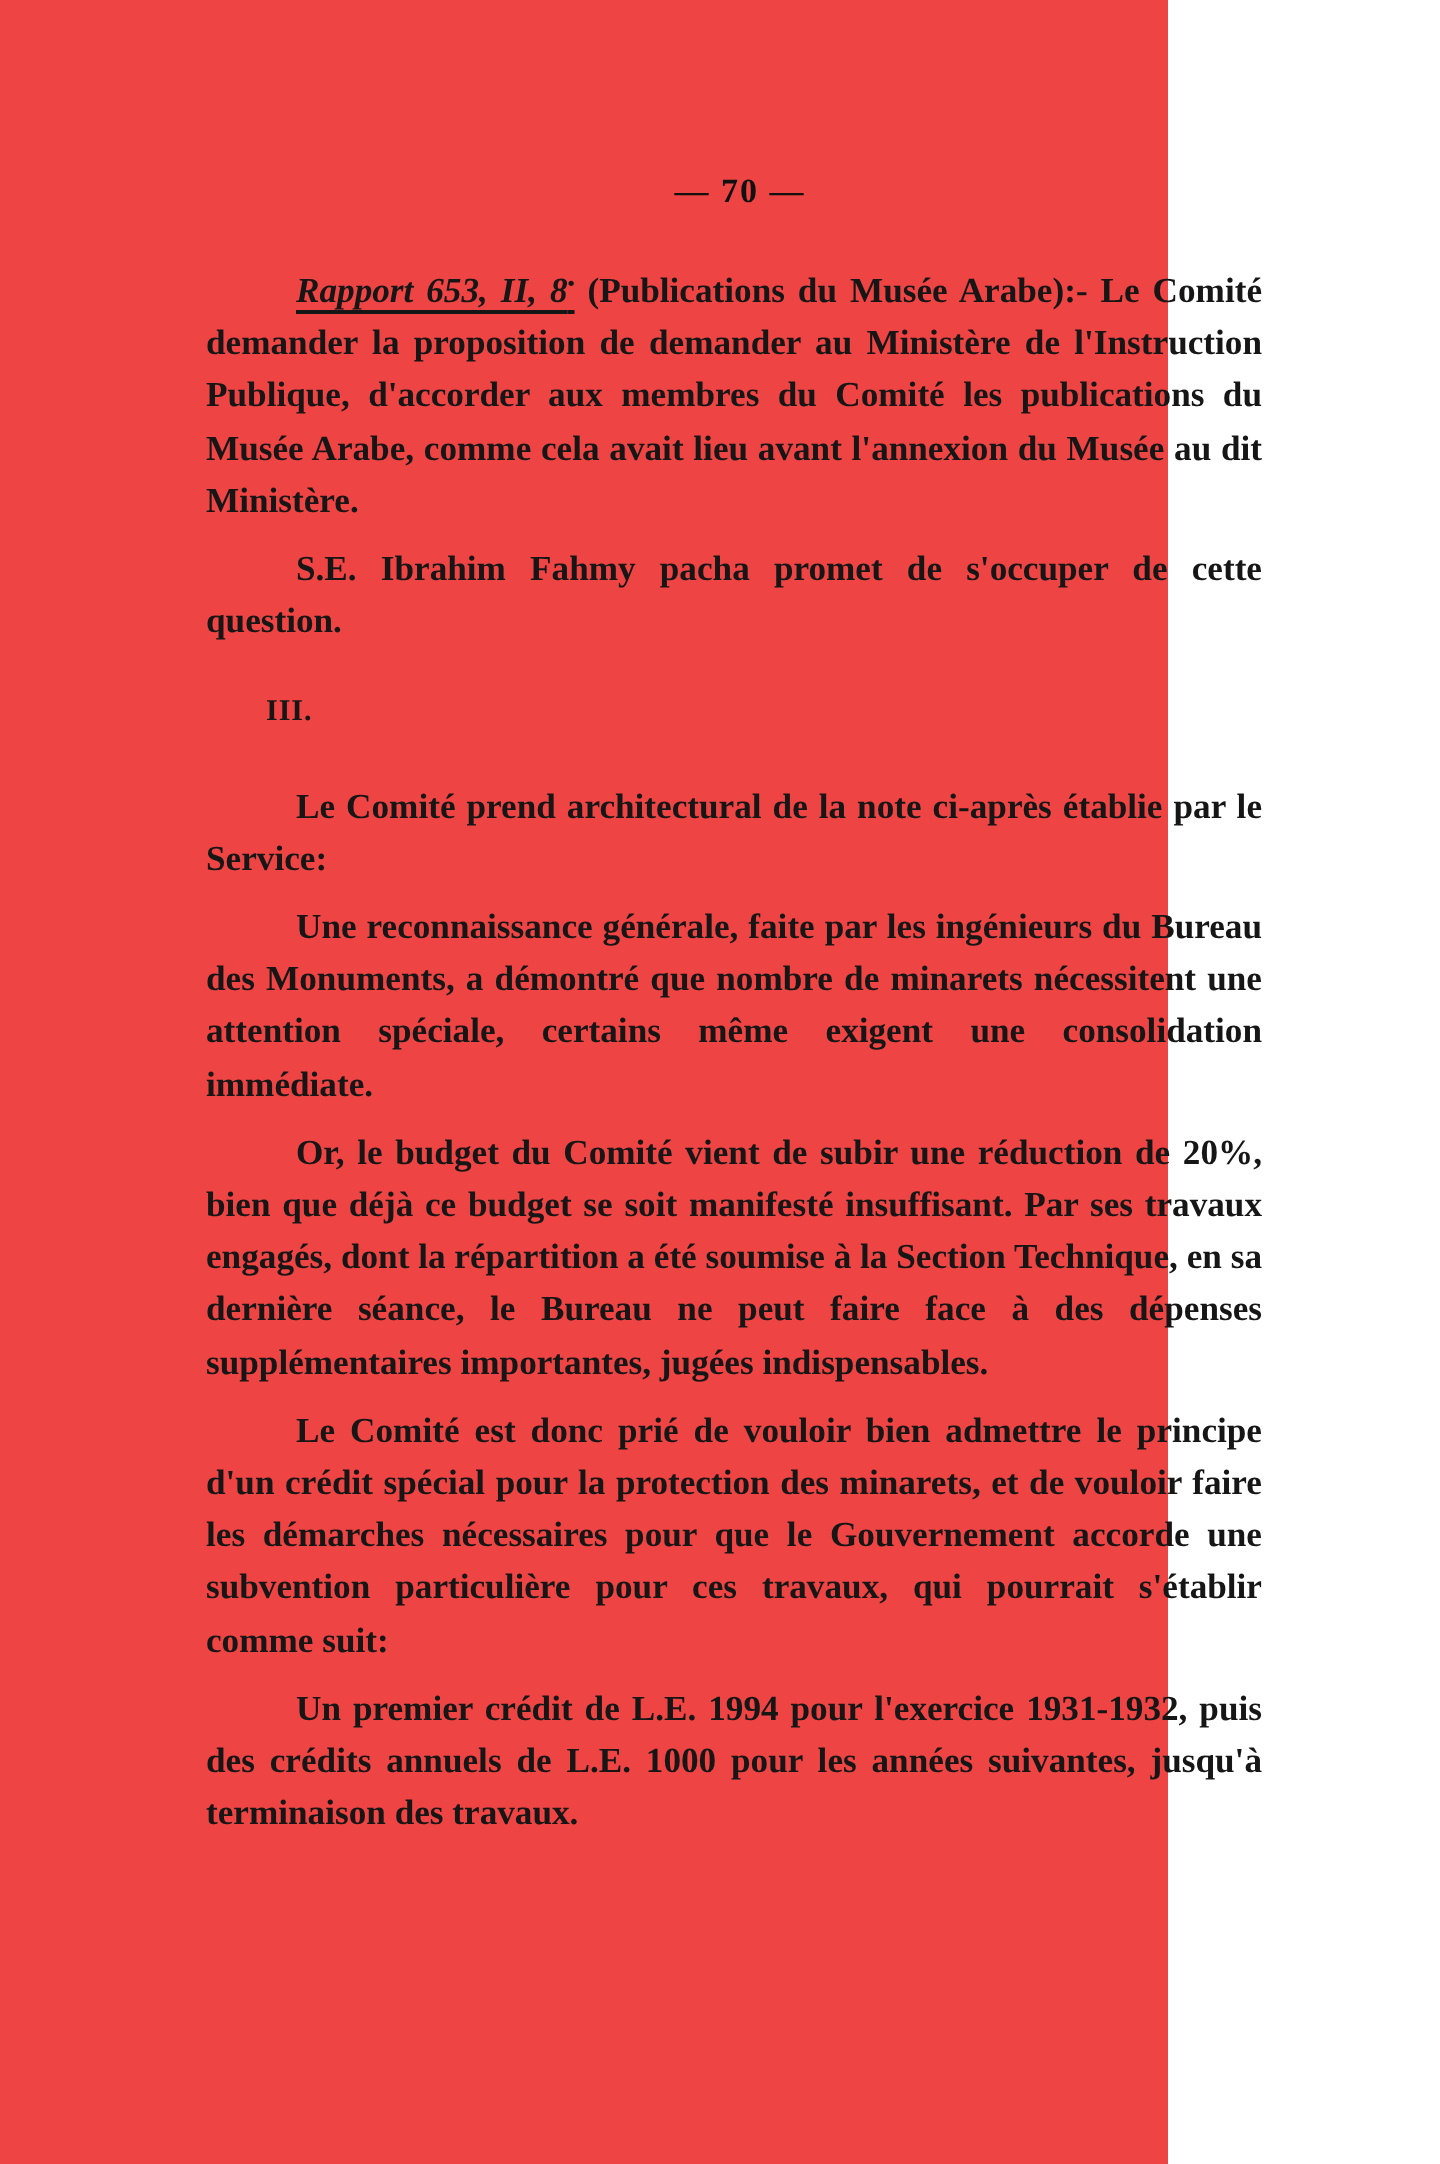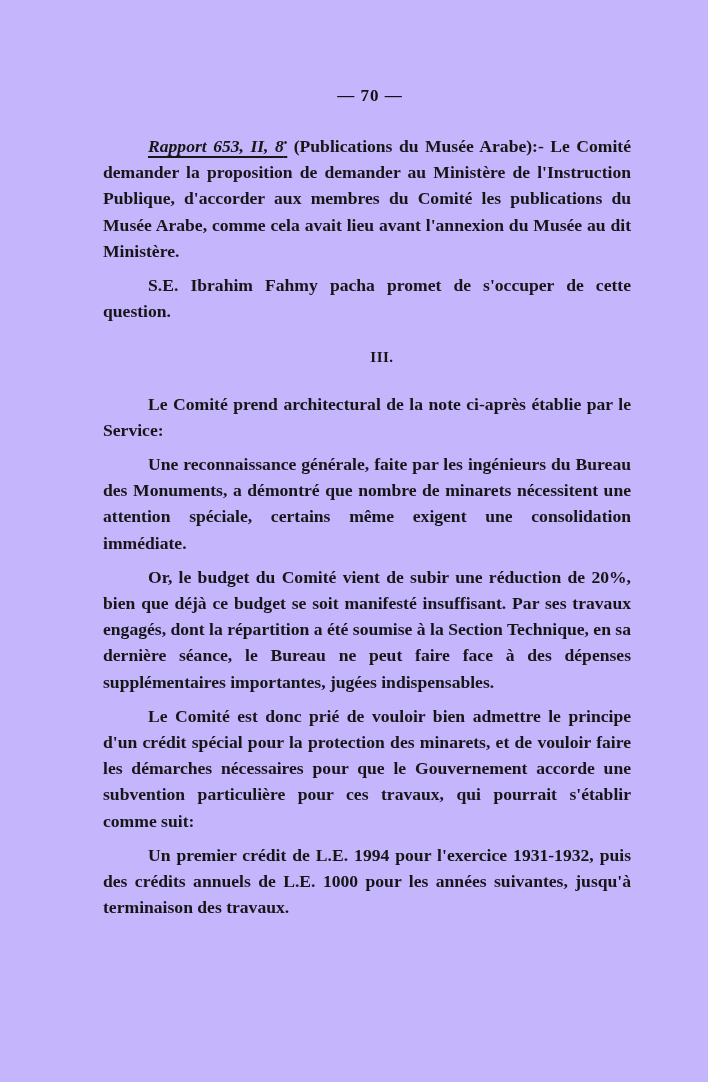--- a/index.html
+++ b/index.html
@@ -11,23 +11,23 @@
       width: 720px;
       height: 1082px;
       position: relative;
       overflow: hidden;
       font-family: "DejaVu Serif", "Liberation Serif", serif;
       color: #111111;
     }
     .page {
       position: absolute;
       left: 0; top: 0;
-      width: 708px;
+      width: 584px;
       height: 1082px;
-      background: #c4b5fd;
+      background: #ef4444;
     }
     .page-number {
       position: absolute;
       top: 86px;
       left: 0;
       width: 740px;
       text-align: center;
       font-family: "Liberation Serif", serif;
       font-size: 17px;
       font-weight: bold;
@@ -44,21 +44,20 @@
       text-align: justify;
       font-weight: bold;
       color: #161616;
     }
     .para {
       margin: 0 0 8px 0;
       text-indent: 45px;
     }
     .para.p-gap-lg { margin-bottom: 20px; }
     .section-number {
-      text-align: center;
       font-size: 15px;
       margin: 0 0 20px 0;
       padding-left: 30px;
       font-weight: bold;
       letter-spacing: 0.5px;
     }
     .ref-underline {
       text-decoration: underline;
       text-decoration-thickness: 2px;
       text-underline-offset: 4px;

